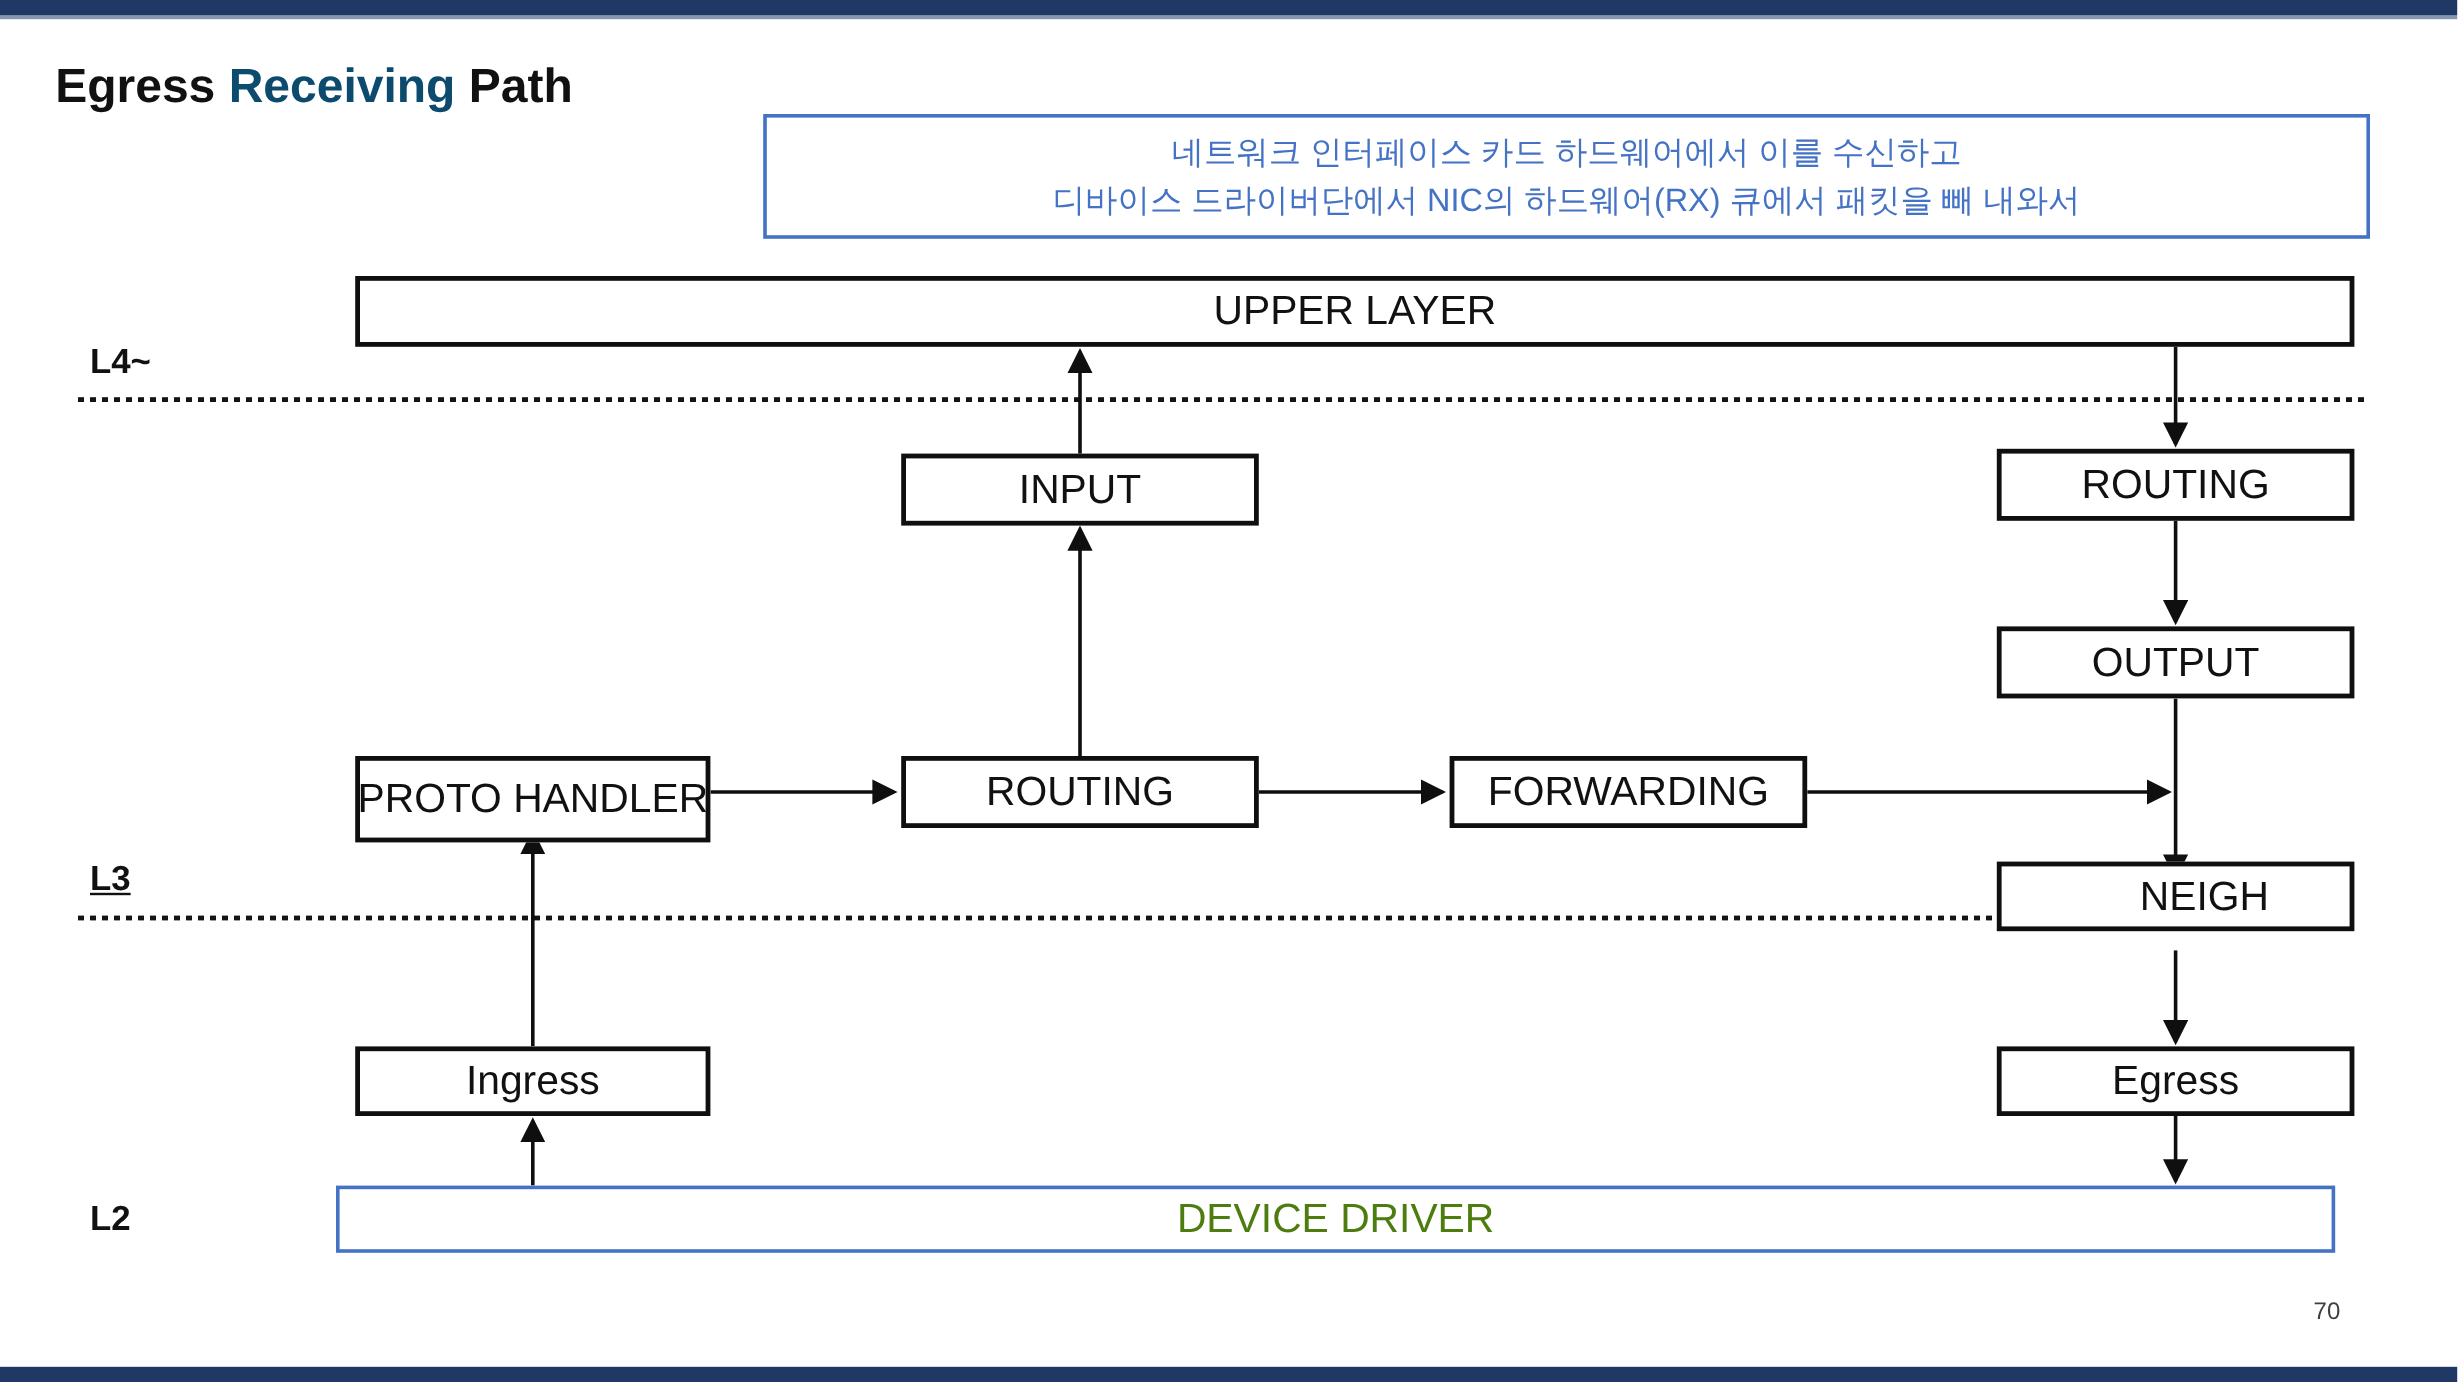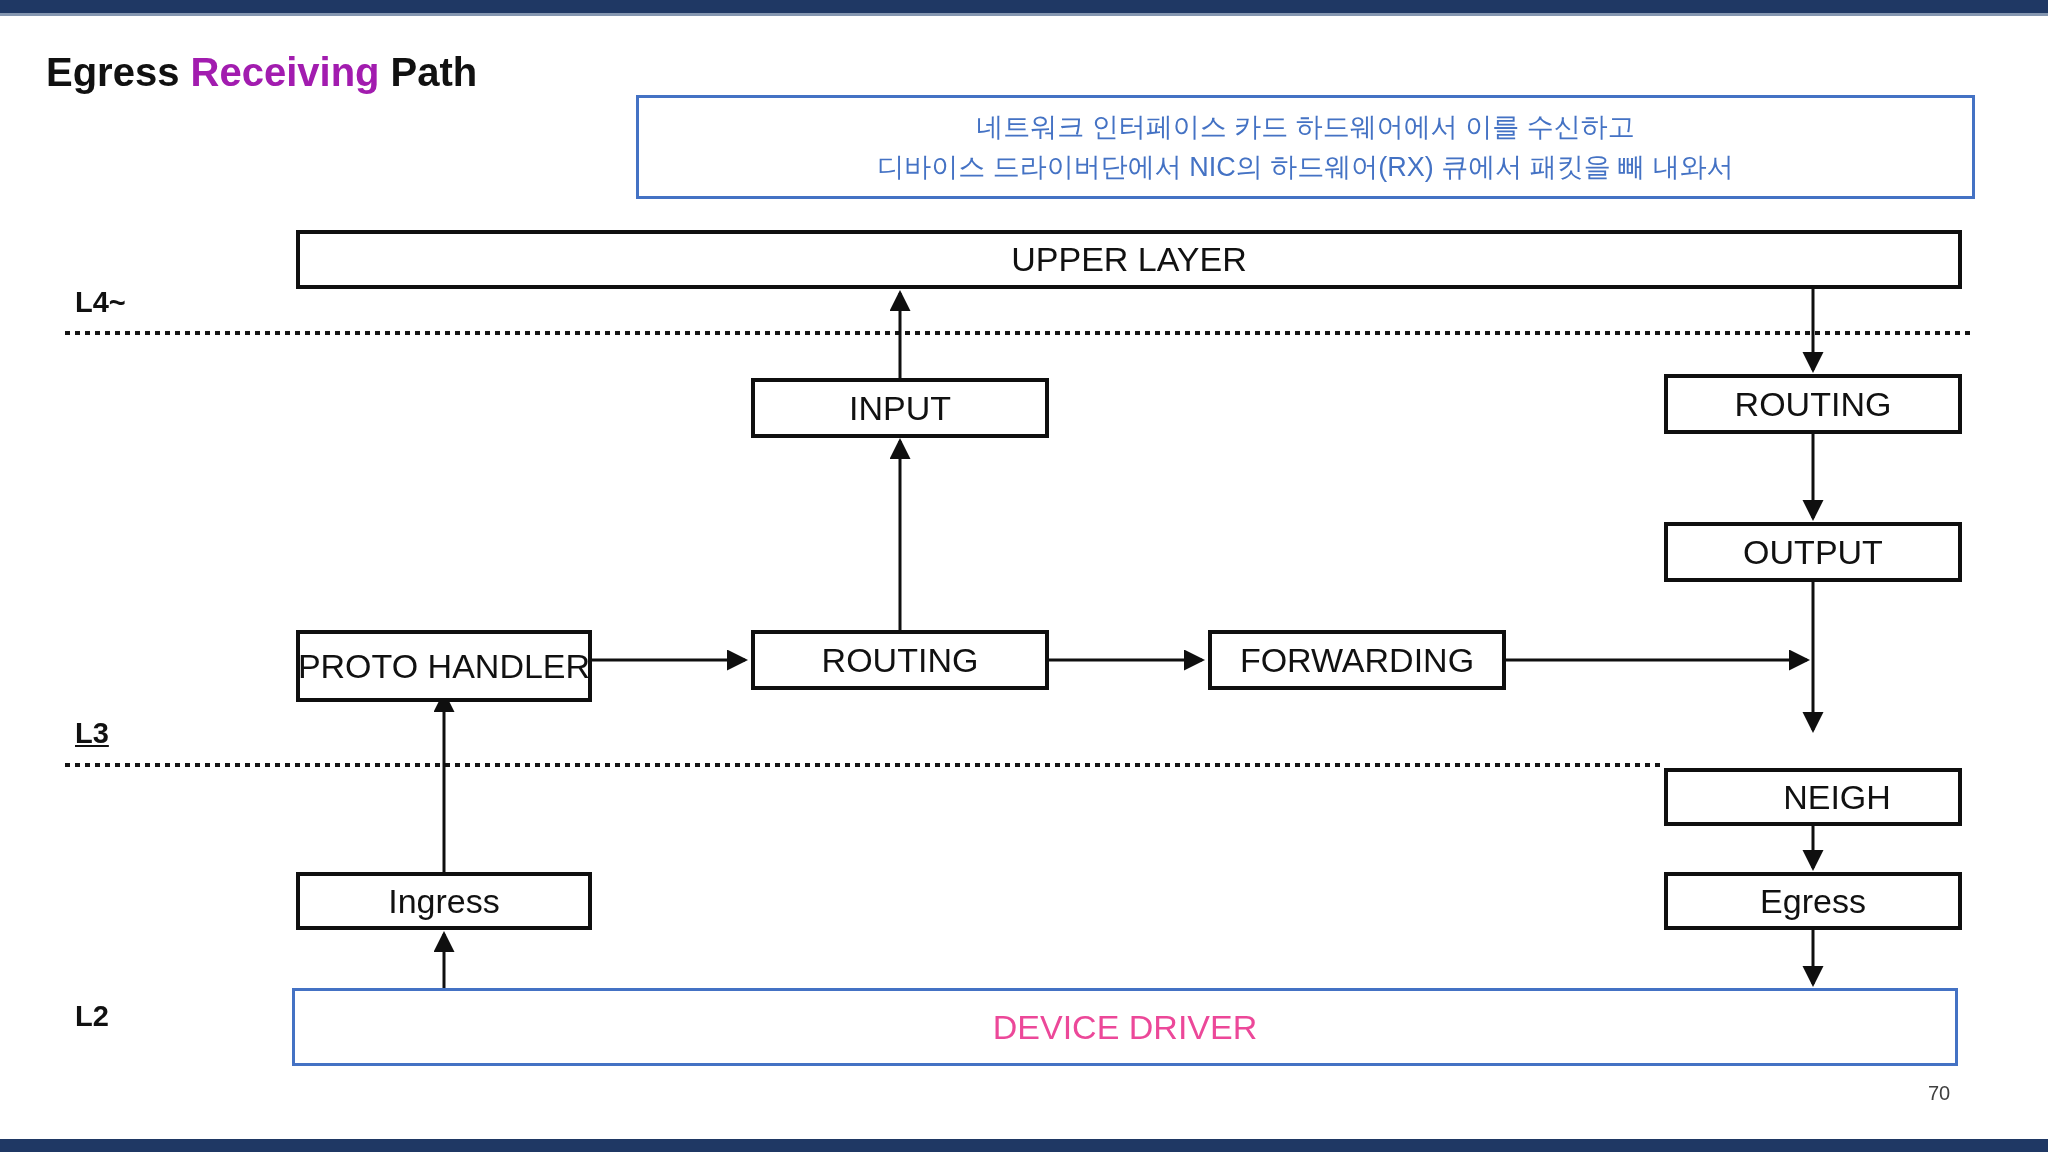--- a/index.html
+++ b/index.html
@@ -10,21 +10,21 @@
   
   .bar-top{position:absolute;left:0;top:0;width:2048px;height:13px;background:#1F3864;}
   .bar-top-line{position:absolute;left:0;top:13px;width:2048px;height:3px;background:#8496B0;}
   .bar-bottom{position:absolute;left:0;top:1139px;width:2048px;height:13px;background:#1F3864;}
 
   
   .title{
     position:absolute;left:46px;top:50px;margin:0;
     font-size:40px;font-weight:bold;color:#111111;line-height:1.1;letter-spacing:0;
   }
-  .title .hl{color:#a21caf;}
+  .title .hl{color:#0c4a6e;}
 
   
   .callout{
     position:absolute;left:636px;top:95px;width:1339px;height:104px;
     border:3px solid #4472C4;box-sizing:border-box;background:#ffffff;
     display:flex;flex-direction:column;justify-content:center;align-items:center;
     color:#4472C4;font-size:27px;line-height:1.5;text-align:center;
   }
 
   
@@ -51,26 +51,26 @@
     display:flex;align-items:center;justify-content:center;
     font-size:34px;color:#111111;white-space:nowrap;text-align:center;
   }
   .b-upper   {left:296px; top:230px; width:1666px;height:59px;}
   .b-input   {left:751px; top:378px; width:298px; height:60px;}
   .b-rtright {left:1664px;top:374px; width:298px; height:60px;}
   .b-output  {left:1664px;top:522px; width:298px; height:60px;}
   .b-proto   {left:296px; top:630px; width:296px; height:72px;}
   .b-rtmid   {left:751px; top:630px; width:298px; height:60px;}
   .b-fwd     {left:1208px;top:630px; width:298px; height:60px;}
-  .b-neigh   {left:1664px;top:768px; width:298px; height:58px;padding-left:48px;}
+  .b-neigh   {left:1664px;top:718px; width:298px; height:58px;padding-left:48px;}
   .b-ingress {left:296px; top:872px; width:296px; height:58px;}
   .b-egress  {left:1664px;top:872px; width:298px; height:58px;}
   .b-dd{
-    left:292px;top:988px;width:1666px;height:78px;
-    border:3px solid #4472C4;color:#ec4899;
+    left:280px;top:988px;width:1666px;height:56px;
+    border:3px solid #4472C4;color:#4d7c0f;
   }
 
   .pagenum{position:absolute;left:1928px;top:1082px;font-size:20px;color:#404040;}
 </style>
 </head>
 <body>
 
 <div class="slide">
 
   <div class="bar-top"></div>

